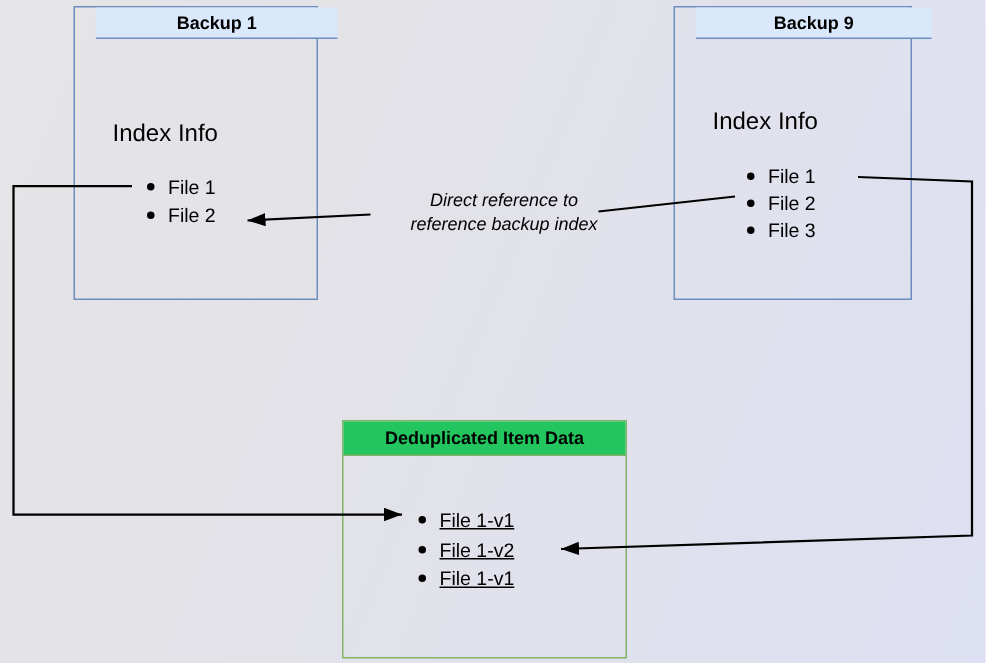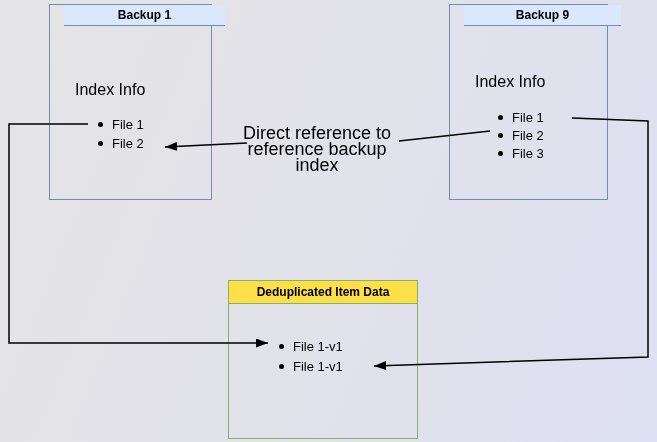--- a/index.html
+++ b/index.html
@@ -19,46 +19,46 @@
   .node.blue  { border-color: #6c8ebf; }
   .node.green { border-color: #82b366; }
   .node-header {
     box-sizing: border-box;
     width: 100%;
     text-align: center;
     font-weight: bold;
     font-size: 12px;
   }
   .blue  .node-header { background: #dae8fc; border-bottom: 1.5px solid #6c8ebf; height: 21px; line-height: 20px; margin-left: 14px; }
-  .green .node-header { background: #fde047; border-bottom: 1.5px solid #82b366; height: 23px; line-height: 22px; }
+  .green .node-header { background: #22c55e; border-bottom: 1.5px solid #82b366; height: 23px; line-height: 22px; }
 
   #backup1 { left: 49px;  top: 4px;   width: 163px; height: 196px; }
   #backup2 { left: 449px; top: 4px;   width: 159px; height: 196px; }
   #dedup   { left: 228px; top: 280px; width: 190px; height: 159px; }
 
   .section-label { position: absolute; font-size: 16px; line-height: 16px; margin-top: 20px; }
   #b1-index { left: 75px;  top: 62px; }
   #b2-index { left: 475px; top: 54px; }
 
   ul.file-list { position: absolute; margin: 0; padding: 0; list-style: none; }
   ul.file-list li { display: flex; align-items: center; font-size: 13px; }
   .dot {
     width: 5px; height: 5px; border-radius: 50%;
     background: #000; flex: 0 0 5px; margin-right: 9px;
   }
   #b1-files { left: 98px;  top: 115px; }
   #b1-files li { height: 19px; }
   #b2-files { left: 498px; top: 108px; }
   #b2-files li { height: 18px; }
-  #dd-files { left: 279px; top: 337px; }
+  #dd-files { left: 279px; top: 337px; text-decoration: underline; }
   #dd-files li { height: 19.5px; }
 
   #annotation {
-    position: absolute; left: 232px; top: 125px; width: 170px;
-    text-align: center; font-size: 18px; line-height: 16px;
+    position: absolute; left: 251px; top: 125px; width: 170px;
+    text-align: center; font-size: 12px; line-height: 16px; font-style: italic;
   }
 
   #arrows { position: absolute; left: 0; top: 0; pointer-events: none; }
 </style>
 </head>
 <body>
 
 <div class="node blue" id="backup1">
   <div class="node-header">
     <span>Backup 1</span>
@@ -102,20 +102,24 @@
     <span>Deduplicated Item Data</span>
   </div>
 </div>
 <ul class="file-list" id="dd-files">
   <li>
     <span class="dot"></span>
     <span>File 1-v1</span>
   </li>
   <li>
     <span class="dot"></span>
+    <span>File 1-v2</span>
+  </li>
+  <li>
+    <span class="dot"></span>
     <span>File 1-v1</span>
   </li>
 </ul>
 
 <div id="annotation">
   <div>Direct reference to</div>
   <div>reference backup index</div>
 </div>
 
 <svg id="arrows" width="657" height="442" viewBox="0 0 657 442">

